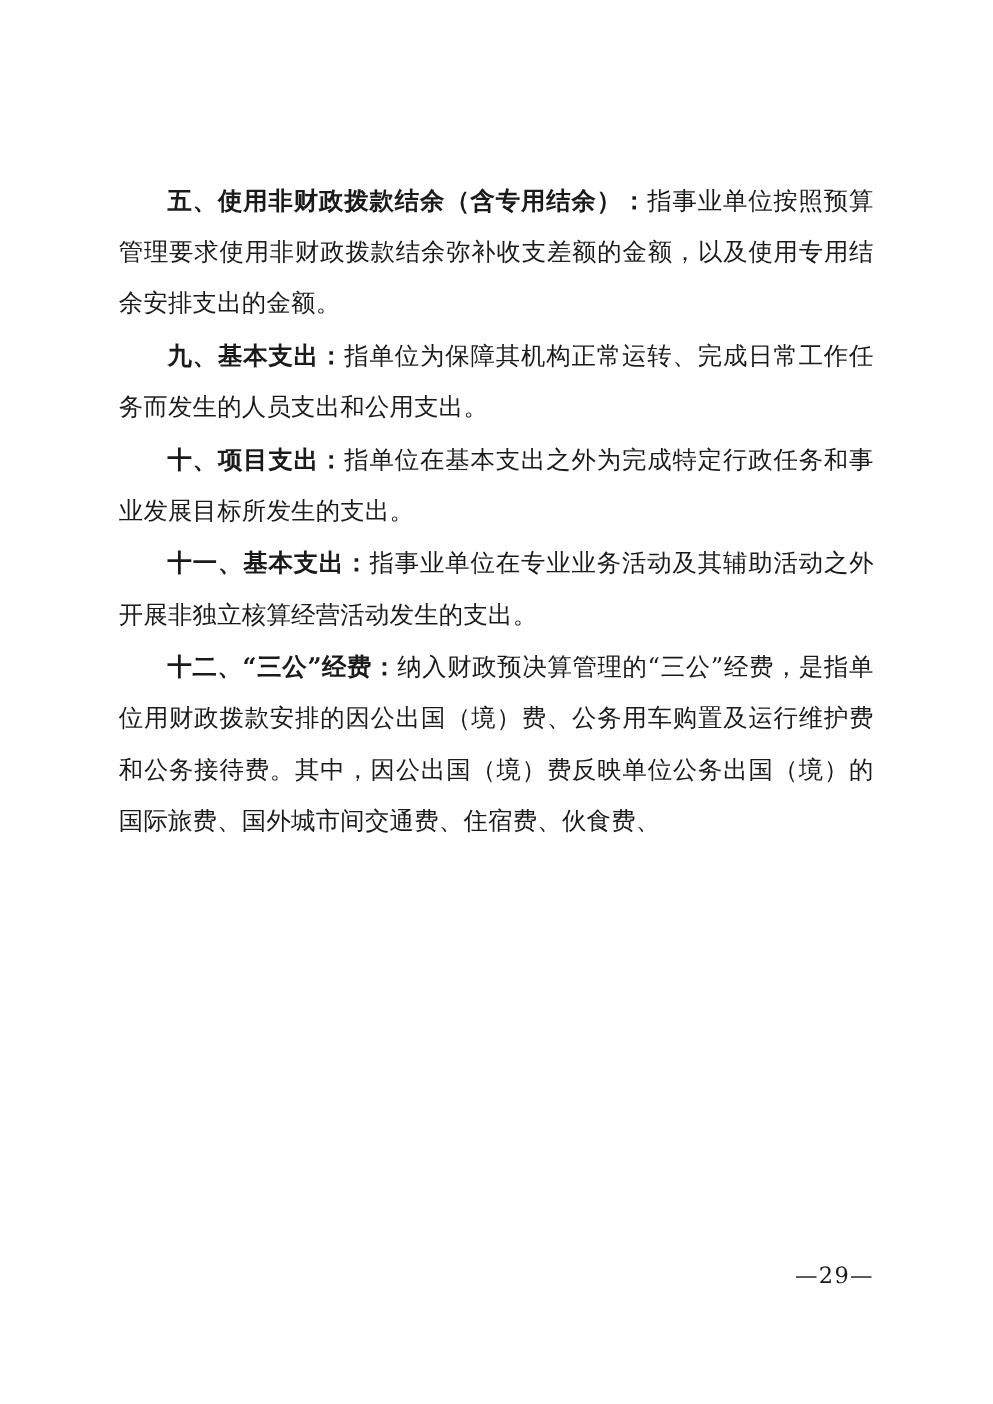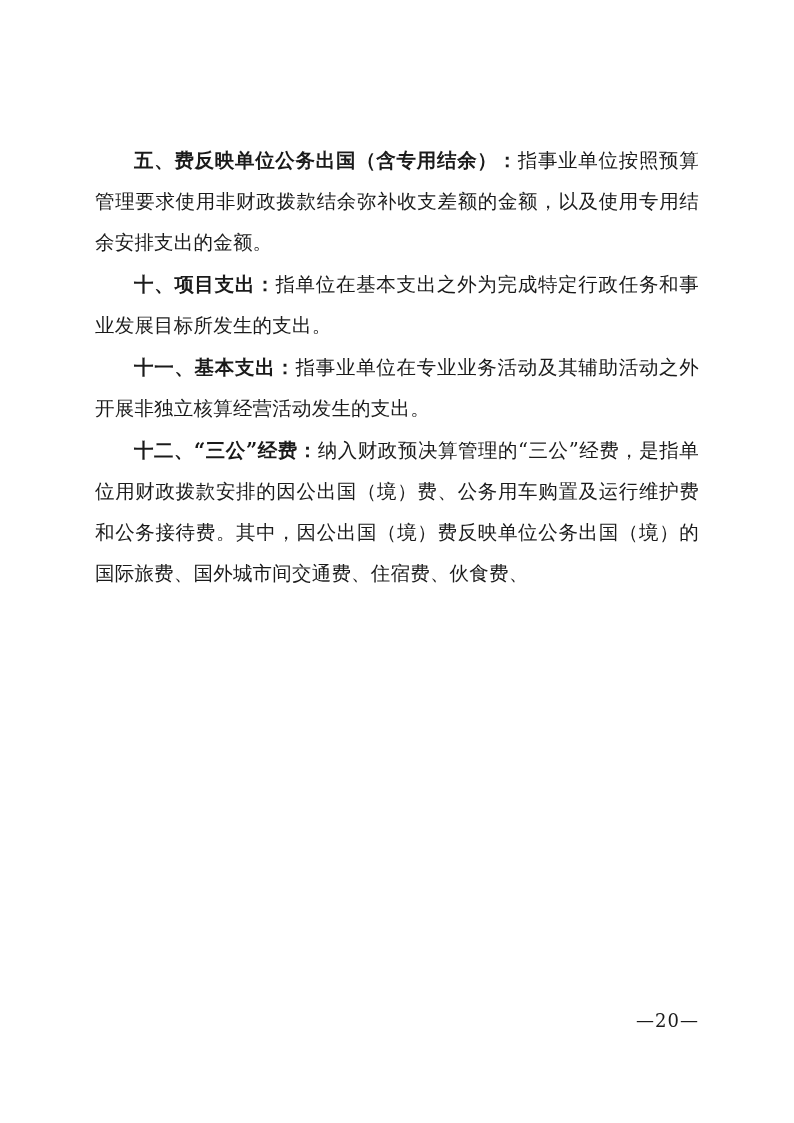--- a/index.html
+++ b/index.html
@@ -48,36 +48,39 @@
   }
 </style>
 </head>
 <body>
 
 <div class="page">
 
   <div class="doc-body">
 
     <p class="para">
-      <span class="lead">五、费反映单位公务出国（含专用结余）：</span><span>指事业单位按照预算管理要求使用非财政拨款结余弥补收支差额的金额，以及使用专用结余安排支出的金额。</span>
+      <span class="lead">五、使用非财政拨款结余（含专用结余）：</span><span>指事业单位按照预算管理要求使用非财政拨款结余弥补收支差额的金额，以及使用专用结余安排支出的金额。</span>
     </p>
 
 
 
 
+    <p class="para">
+      <span class="lead">九、基本支出：</span><span>指单位为保障其机构正常运转、完成日常工作任务而发生的人员支出和公用支出。</span>
+    </p>
 
     <p class="para">
       <span class="lead">十、项目支出：</span><span>指单位在基本支出之外为完成特定行政任务和事业发展目标所发生的支出。</span>
     </p>
 
     <p class="para">
       <span class="lead">十一、基本支出：</span><span>指事业单位在专业业务活动及其辅助活动之外开展非独立核算经营活动发生的支出。</span>
     </p>
 
     <p class="para">
       <span class="lead">十二、“三公”经费：</span><span>纳入财政预决算管理的“三公”经费，是指单位用财政拨款安排的因公出国（境）费、公务用车购置及运行维护费和公务接待费。其中，因公出国（境）费反映单位公务出国（境）的国际旅费、国外城市间交通费、住宿费、伙食费、</span>
     </p>
 
   </div>
 
-  <div class="page-number">—20—</div>
+  <div class="page-number">—29—</div>
 
 </div>
 
 </body></html>

